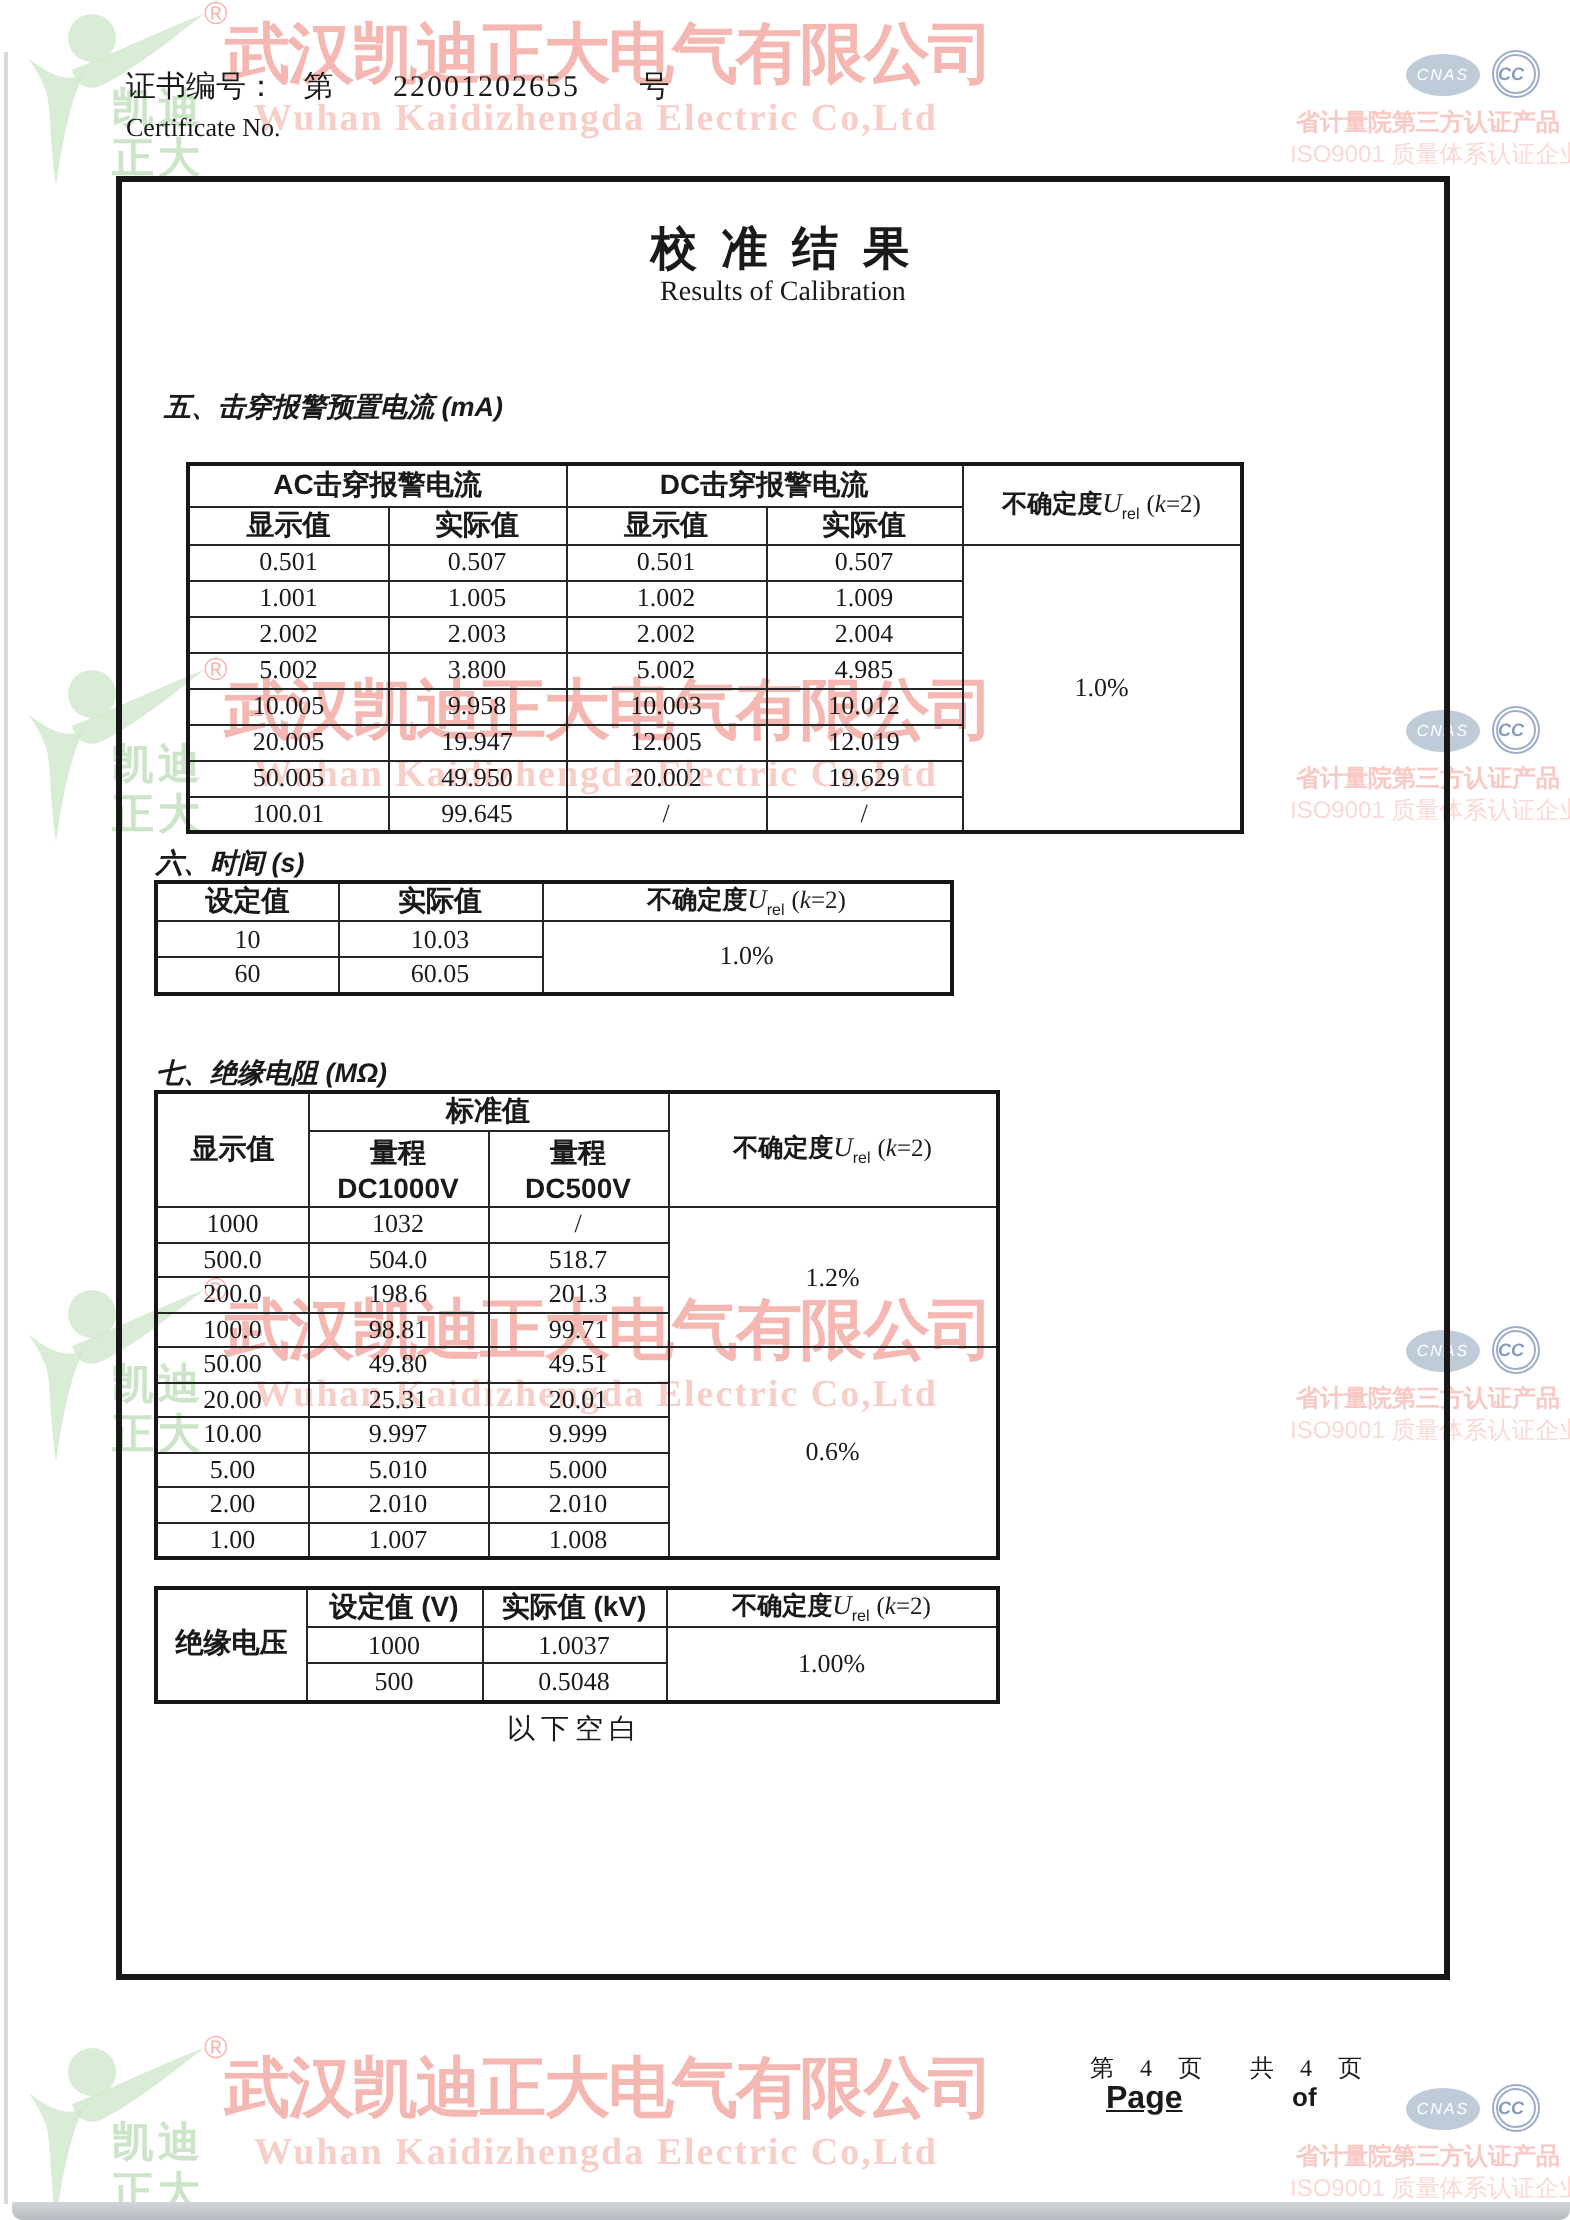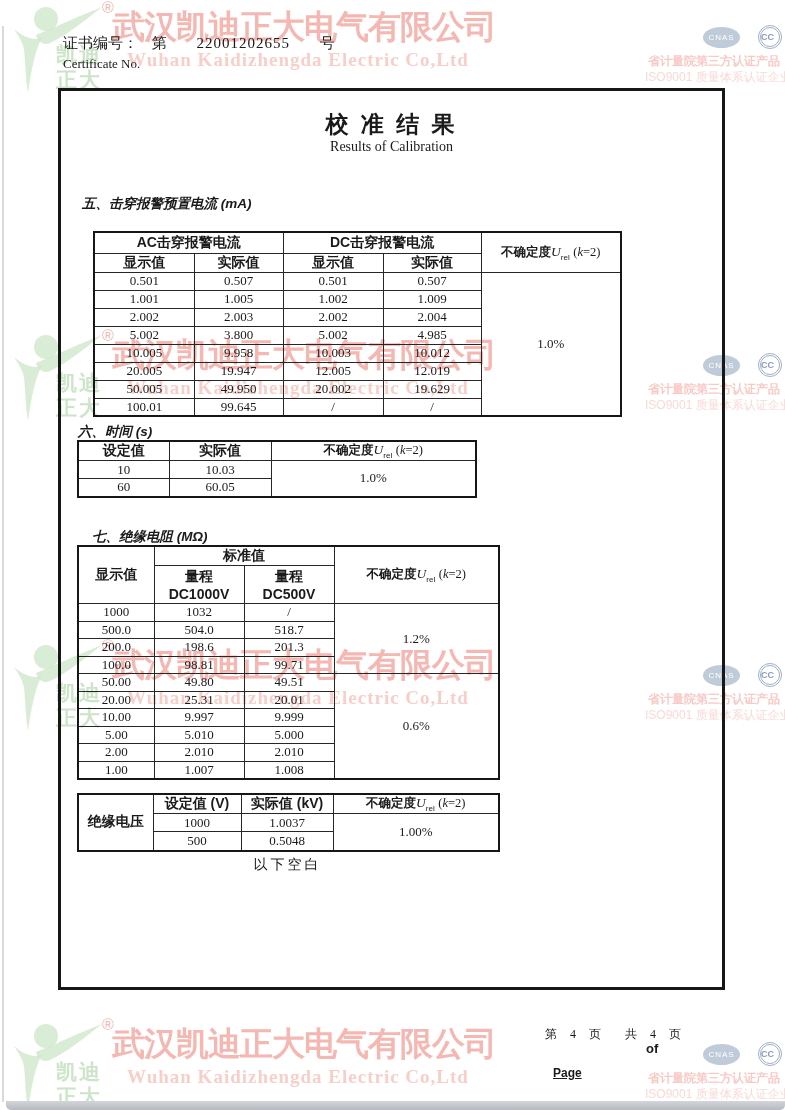--- a/index.html
+++ b/index.html
@@ -15,21 +15,21 @@
   
   .wm{position:absolute;left:0;width:785px;height:108px;z-index:0;pointer-events:none;}
   .wm .fig{position:absolute;left:6px;top:0;}
   .wm .reg{position:absolute;left:102px;top:-6px;font-size:16px;color:rgba(233,120,110,0.55);}
   .wm .kd{position:absolute;left:56px;top:37px;font-size:21px;font-weight:bold;line-height:25px;
     color:rgba(187,220,181,0.75);letter-spacing:2px;white-space:pre-line;}
   .wm .cn{position:absolute;left:112px;top:0;font-size:33px;font-weight:bold;letter-spacing:-1px;
     color:rgba(236,124,114,0.55);white-space:nowrap;}
   .wm .en{position:absolute;left:127px;top:44px;font-size:19px;font-weight:bold;letter-spacing:1px;
     color:rgba(241,152,143,0.48);white-space:nowrap;font-family:Liberation Serif, serif;}
-  .wm .badges{position:absolute;left:703px;top:20px;display:flex;gap:18px;align-items:center;}
+  .wm .badges{position:absolute;left:703px;top:20px;display:flex;gap:6px;align-items:center;font-style:italic;}
   .badge-oval{width:37px;height:21px;border-radius:50%;background:rgba(148,168,190,0.6);
     color:#fff;font-size:8px;line-height:21px;text-align:center;letter-spacing:1px;}
   .badge-circle{width:18px;height:18px;border:3px double rgba(118,138,180,0.7);border-radius:50%;
     color:rgba(118,138,180,0.85);font-size:9px;font-weight:bold;line-height:18px;}
   .wm .c1{position:absolute;left:648px;top:48px;font-size:12px;font-weight:bold;
     color:rgba(241,148,140,0.5);white-space:nowrap;}
   .wm .c2{position:absolute;left:645px;top:64px;font-size:12px;
     color:rgba(244,168,160,0.45);white-space:nowrap;}
   
   .cert-row{position:absolute;left:63px;top:34px;z-index:2;font-family:"Liberation Serif",serif;
@@ -41,21 +41,21 @@
     font-weight:normal;font-size:13px;}
   
   .box{position:absolute;left:58px;top:88px;width:661px;height:896px;border:3px solid #171717;z-index:1;}
   .title{position:absolute;left:58px;top:109px;width:667px;text-align:center;z-index:2;
     font-size:23px;font-weight:bold;letter-spacing:3px;}
   .subtitle{position:absolute;left:58px;top:139px;width:667px;text-align:center;z-index:2;
     font-family:"Liberation Serif",serif;font-size:14px;}
   .heading{position:absolute;z-index:2;font-size:13.5px;font-weight:600;white-space:nowrap;font-style:italic;}
   #h5{left:82px;top:195px;}
   #h6{left:78px;top:423px;}
-  #h7{left:92px;top:528px;}
+  #h7{left:78px;top:528px;}
   
   table.t{position:absolute;z-index:2;border-collapse:collapse;table-layout:fixed;
     border:2px solid #161616;background:transparent;}
   table.t td{border:1px solid #262626;text-align:center;vertical-align:middle;padding:0;
     font-family:"Liberation Serif",serif;font-size:13px;overflow:hidden;}
   table.t td.hd{font-family:"Liberation Sans",sans-serif;font-weight:bold;font-size:14px;}
   table.t td.unc-h{font-weight:normal;margin-top:26px;}
   .unc{font-family:"Liberation Sans",sans-serif;font-weight:bold;font-size:12.5px;white-space:nowrap;}
   .unc .sym{font-family:"Liberation Serif",serif;font-style:italic;font-size:13.5px;font-weight:normal;}
   .unc sub{font-size:8px;font-weight:normal;}
@@ -70,21 +70,21 @@
   #t7 .two-line div{line-height:18px;}
   #vt{left:77px;top:793px;width:421px;}
   #vt tr{height:18px;} #vt tr.last{height:19px;}
   .blank-note{position:absolute;left:77px;top:856px;width:421px;text-align:center;z-index:2;
     font-size:14px;letter-spacing:3px;}
   
   .f-cn{position:absolute;left:545px;top:1026px;z-index:2;font-size:12px;white-space:nowrap;
     font-family:"Liberation Serif",serif;text-align:right;}
   .f-cn span{margin-right:13px;}
   .f-cn .gap{margin-right:24px;}
-  .f-page{position:absolute;left:553px;top:1066px;z-index:2;font-size:12px;font-weight:bold;text-decoration:underline;}
+  .f-page{position:absolute;left:553px;top:1041px;z-index:2;font-size:16px;font-weight:bold;text-decoration:underline;}
   .f-of{position:absolute;left:646px;top:1041px;z-index:2;font-size:13px;font-weight:bold;}
 </style>
 </head>
 <body>
 
 <div class="scan-left"></div>
 <div class="scan-bottom"></div>
 
 <div class="wm" style="top:5px">
   <svg class="fig" width="100" height="95" viewBox="0 0 100 95">

